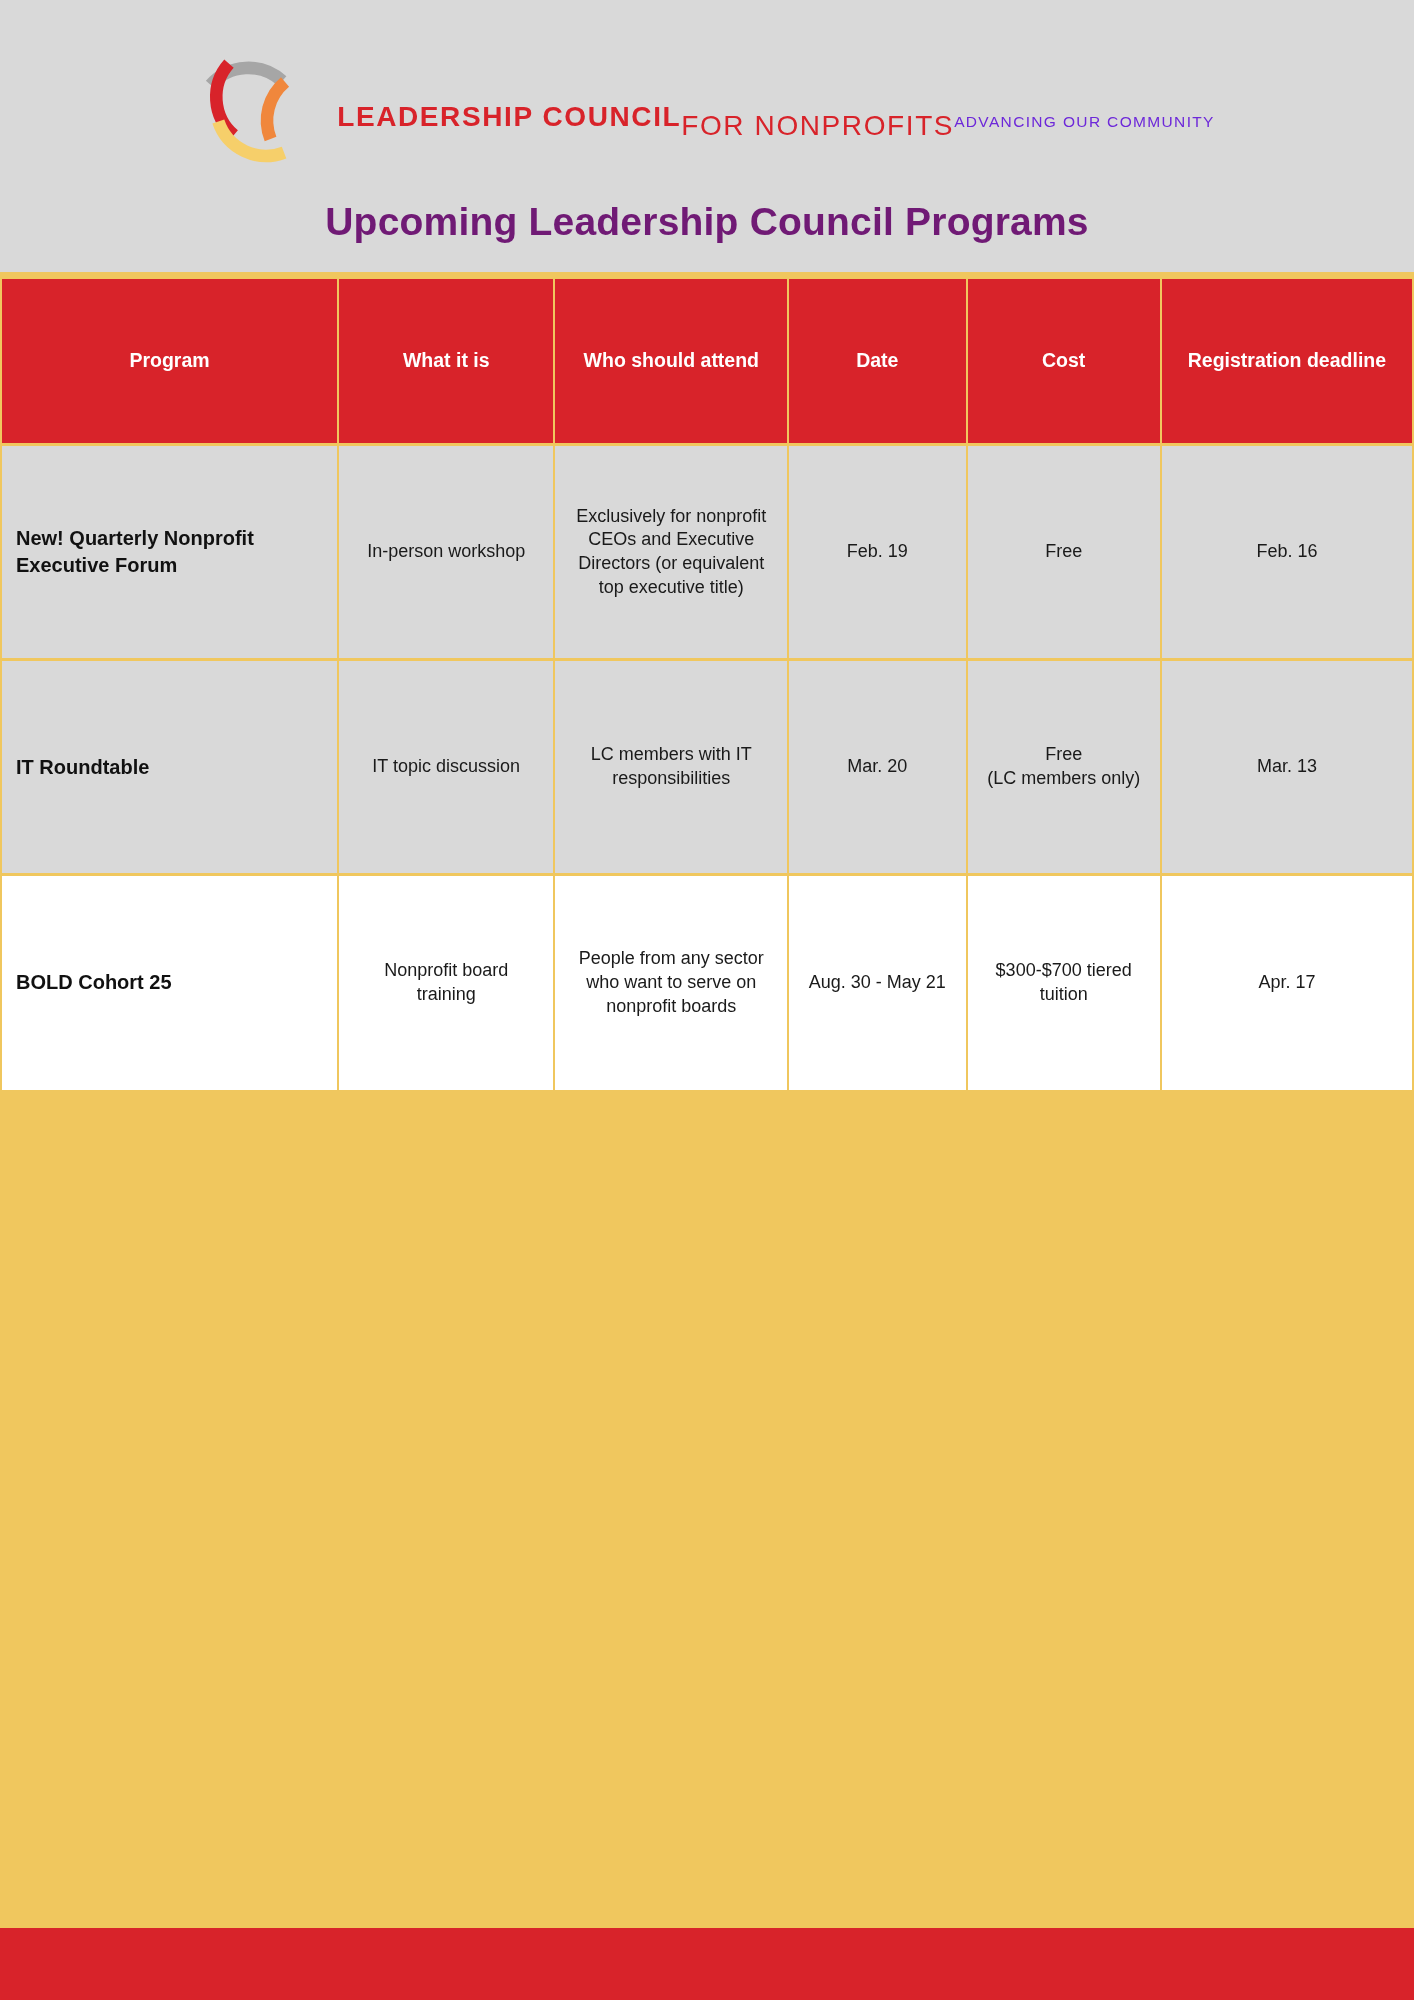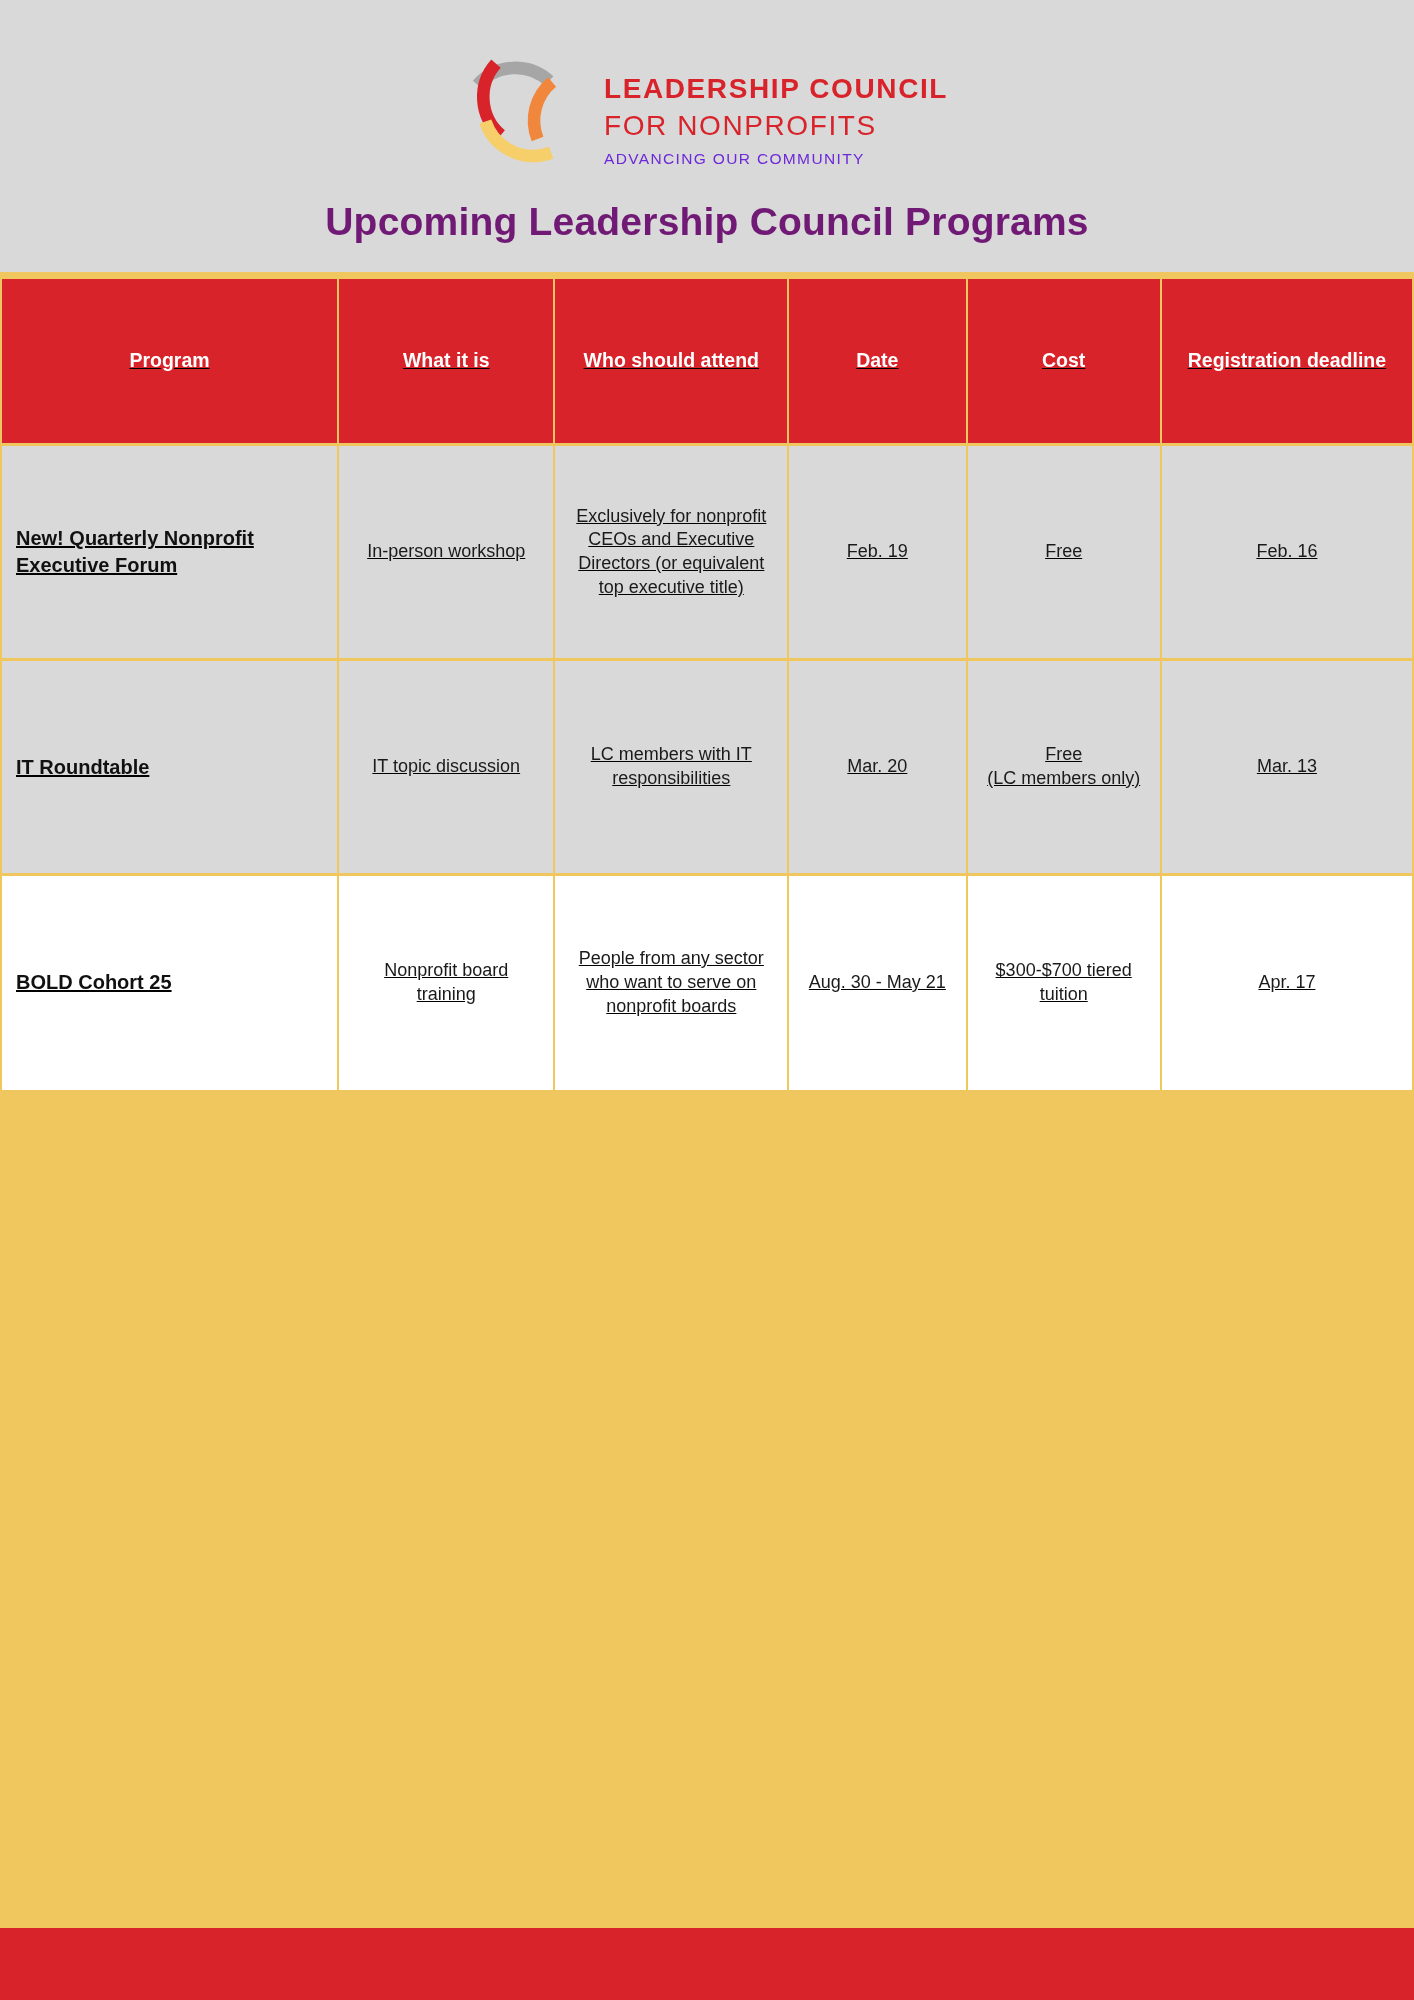--- a/index.html
+++ b/index.html
@@ -39,21 +39,21 @@
   }
 
   .logo-mark {
     width: 116px;
     height: 116px;
     flex: 0 0 auto;
   }
 
   .logo-text {
     display: flex;
-    flex-direction: column;
+    flex-direction: row;
     justify-content: center;
     line-height: 1;
     margin-top: 22px;
   }
 
   .logo-line1 {
     color: #d8232a;
     font-size: 28px;
     font-weight: bold;
     letter-spacing: 1.6px;
@@ -89,21 +89,20 @@
     padding: 7px 0 0 0;
     display: flex;
     flex-direction: column;
   }
 
   table.programs {
     width: 100%;
     border-collapse: collapse;
     table-layout: fixed;
     background: #bef264;
-    text-decoration: underline;
   }
 
   table.programs col.c-program       { width: 274px; }
   table.programs col.c-what          { width: 176px; }
   table.programs col.c-who           { width: 190px; }
   table.programs col.c-date          { width: 145px; }
   table.programs col.c-cost          { width: 158px; }
   table.programs col.c-deadline      { width: 205px; }
 
   table.programs th,

